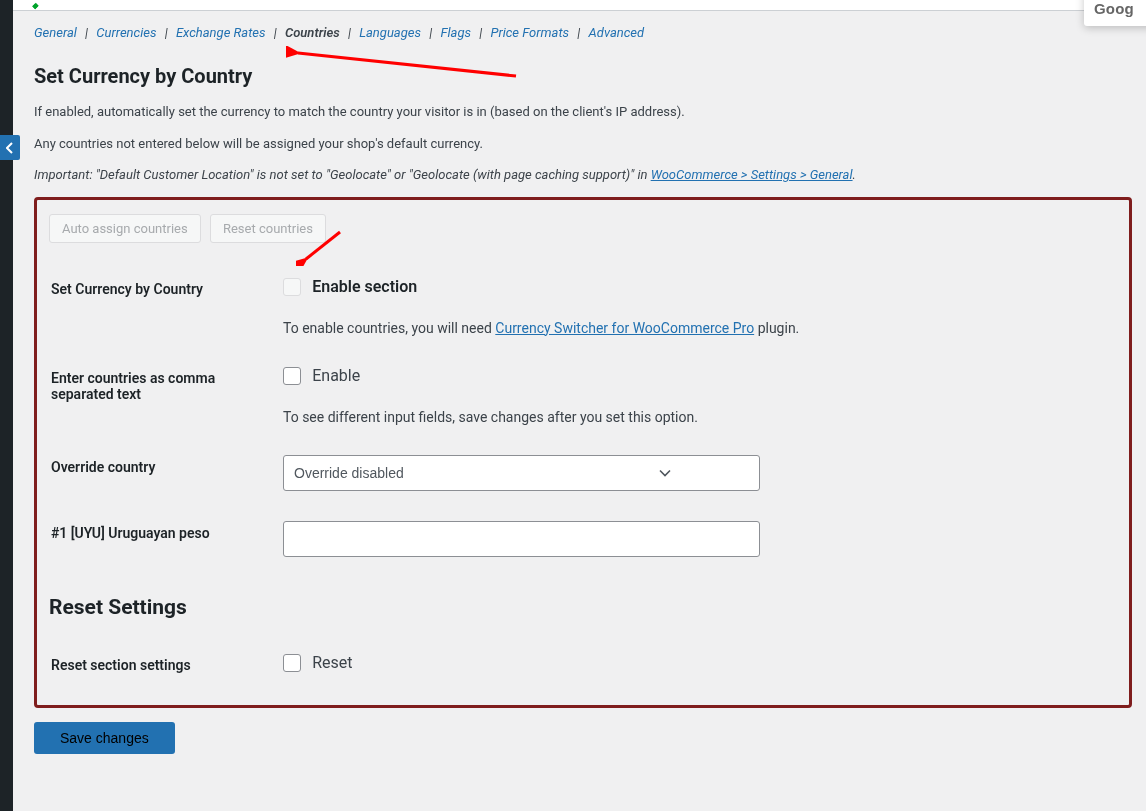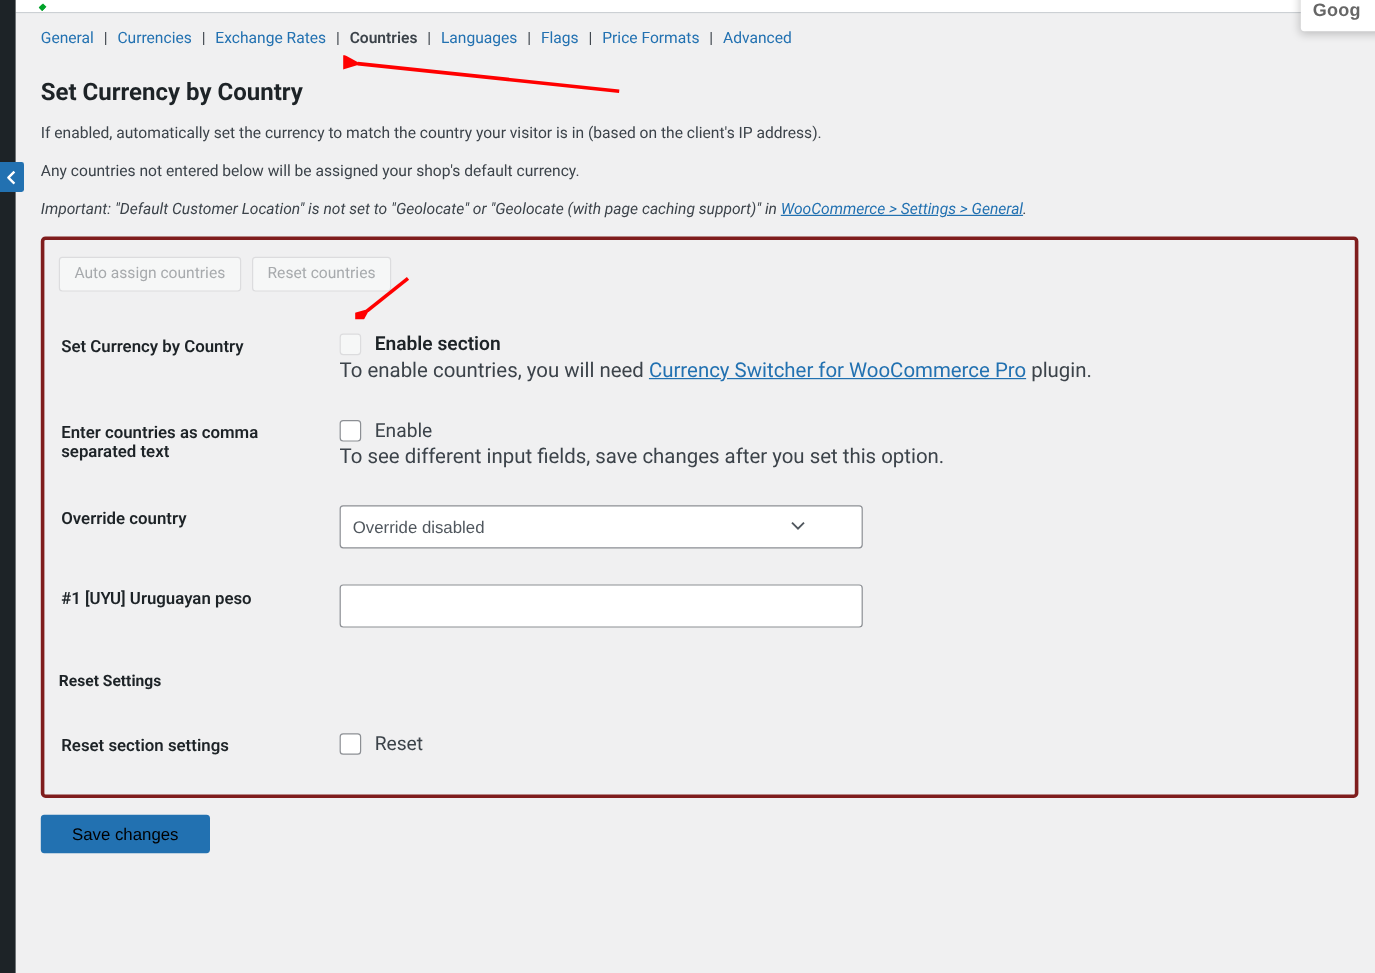--- a/index.html
+++ b/index.html
@@ -64,20 +64,21 @@
       left: 20px;
       right: 0;
       top: 11px;
       bottom: 0;
       padding: 14px 14px 14px 14px;
       overflow: hidden;
     }
     .tabs {
       margin-bottom: 24px;
       padding-left: 0;
+      font-style: italic;
     }
     .tabs a {
       color: #2271b1;
       text-decoration: none;
       font-size: 13px;
       cursor: pointer;
     }
     .tabs .sep {
       color: #3c434a;
       margin: 0 5px;
@@ -145,27 +146,27 @@
       background: #fff;
       appearance: none;
       cursor: pointer;
     }
     input[type="checkbox"].disabled {
       background: #f6f7f7;
       border-color: #dcdcde;
       cursor: not-allowed;
     }
     .desc {
-      font-size: 17px;
+      font-size: 14px;
       color: #3c434a;
-      margin-top: 3px;
+      margin-top: 24px;
       display: block;
     }
     select.wide, input[type="text"].wide {
-      width: 436px;
+      width: 477px;
       height: 36px;
       font-size: 14px;
       padding: 4px 10px;
       border: 1px solid #8c8f94;
       border-radius: 3px;
       background: #fff;
       color: #50575e;
       appearance: none;
     }
     .select-wrap {
@@ -174,21 +175,21 @@
     }
     .select-wrap .chev {
       position: absolute;
       right: 10px;
       top: 50%;
       transform: translateY(-50%);
       pointer-events: none;
       color: #50575e;
     }
     h2.subsection {
-      font-size: 13px;
+      font-size: 21px;
       font-weight: 700;
       color: #1d2327;
       margin-top: 22px;
       margin-bottom: 6px;
     }
     .primary-btn {
       display: inline-block;
       background: #2271b1;
       color: #000000;
       font-size: 14px;

